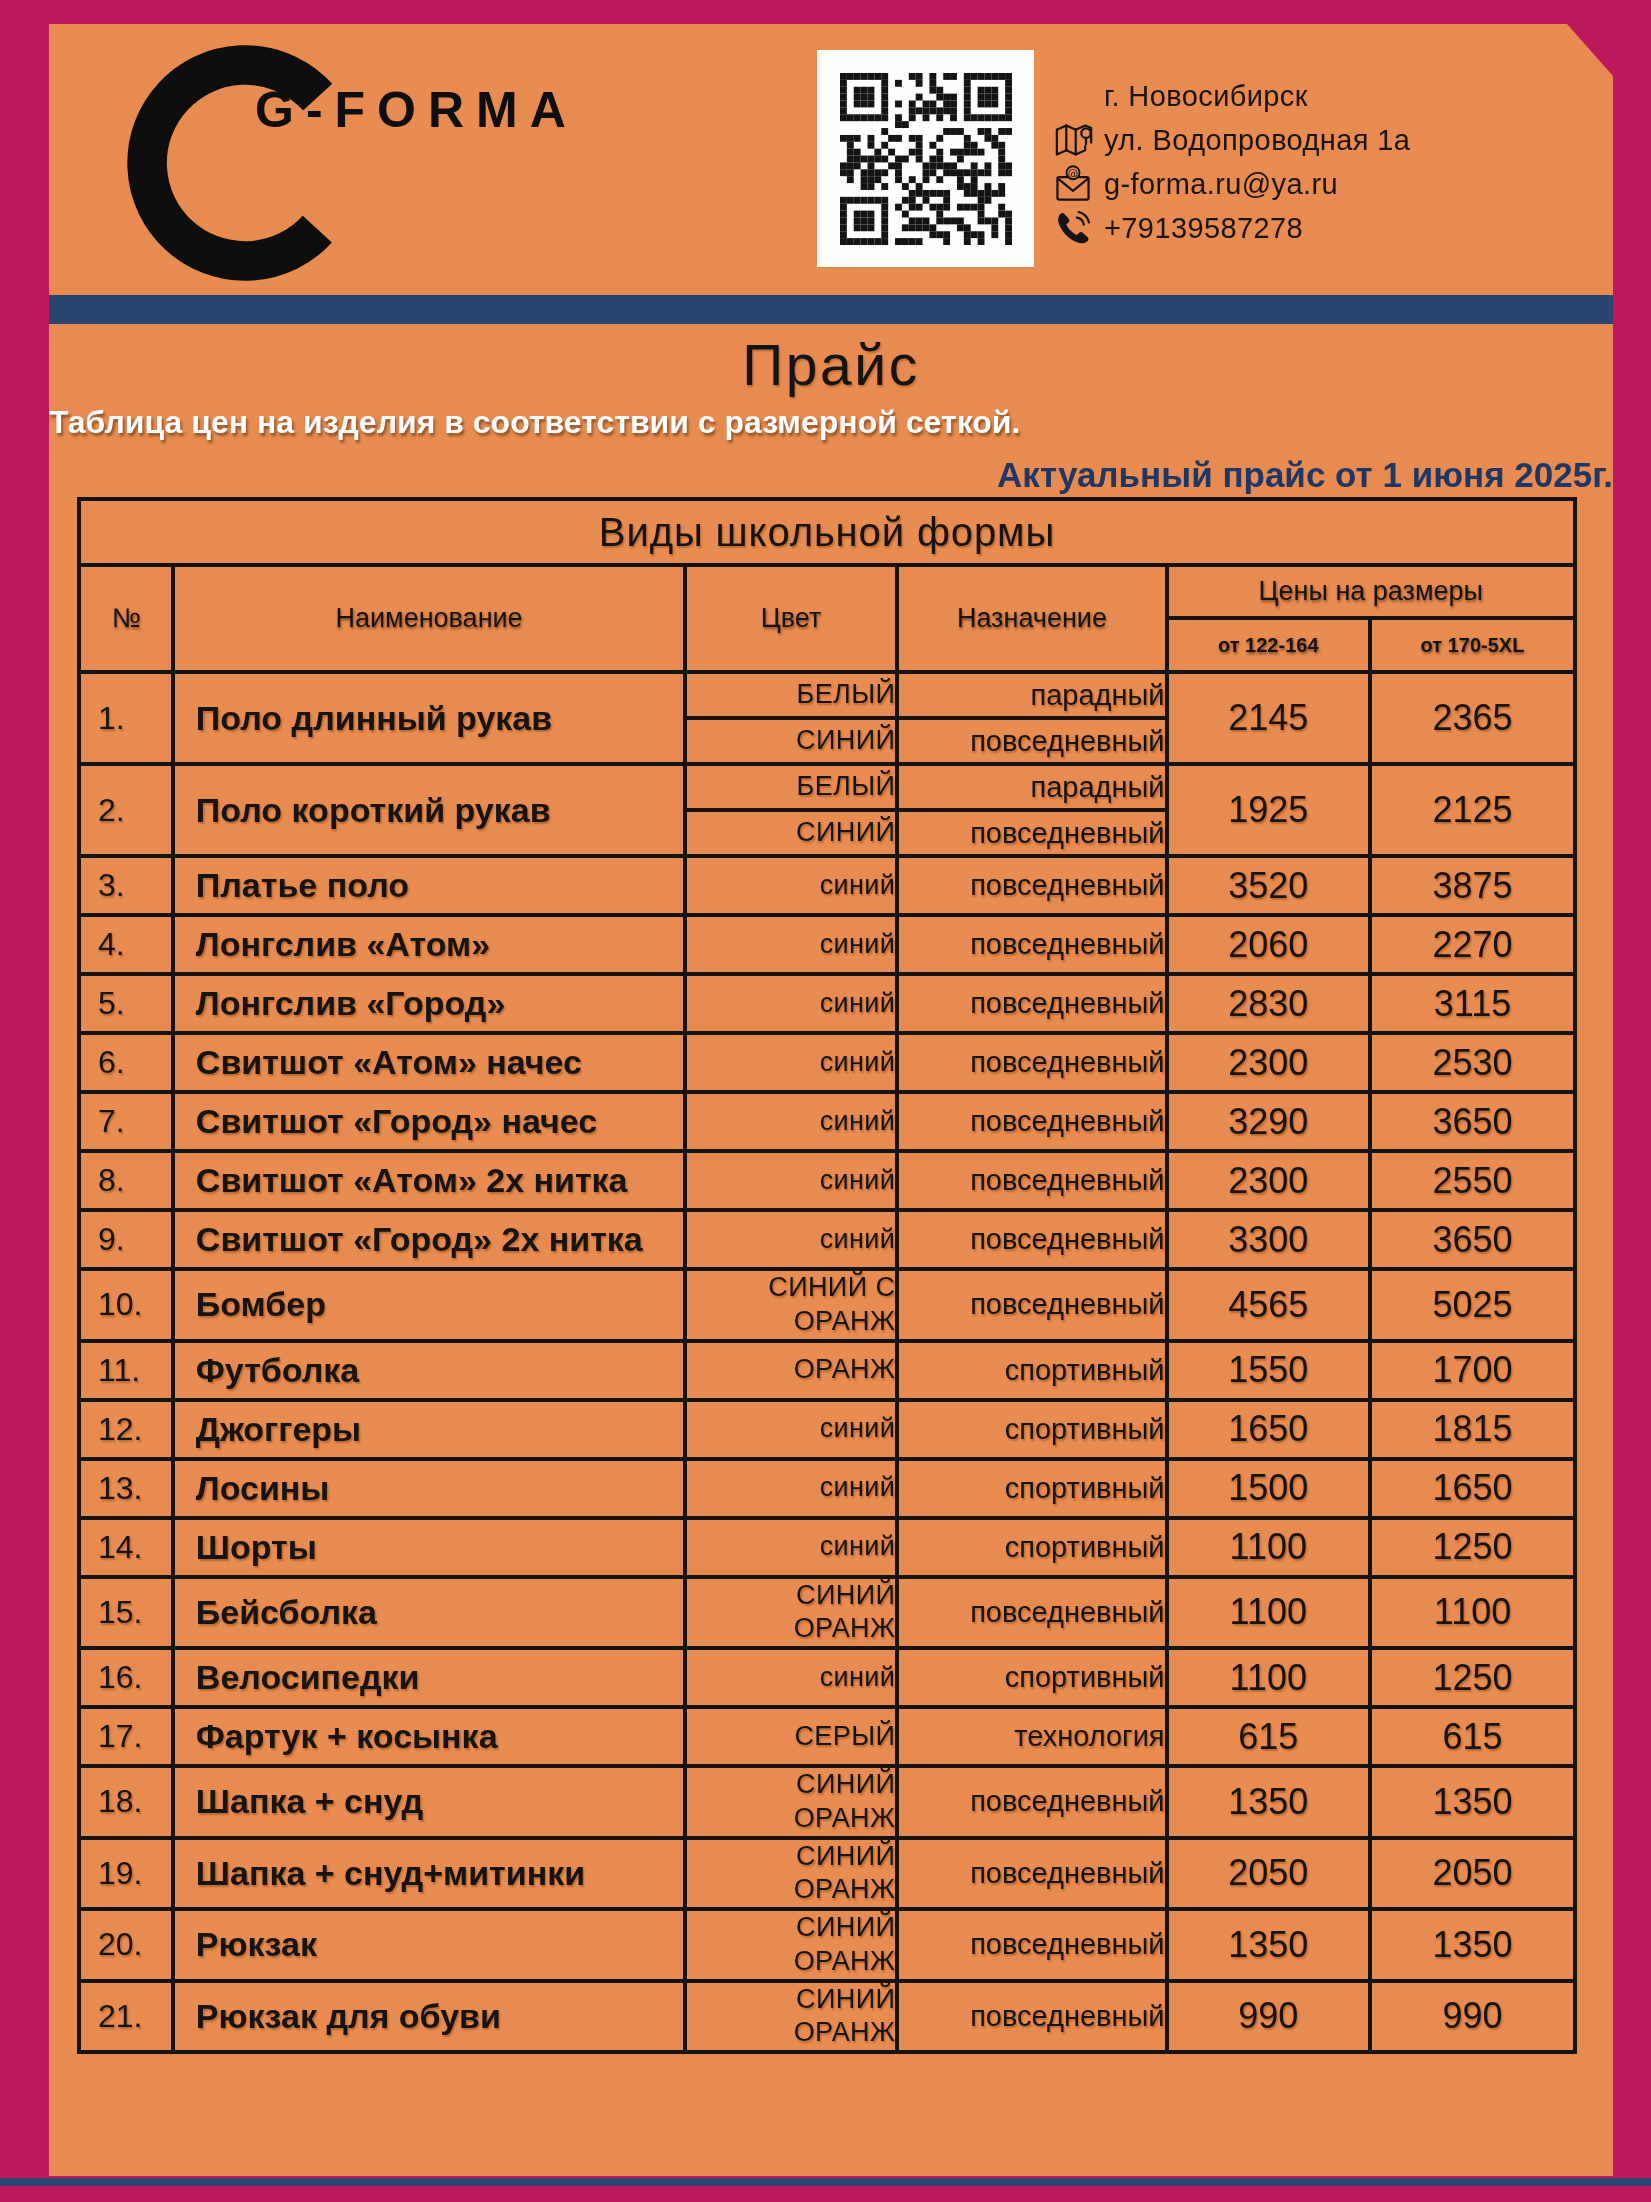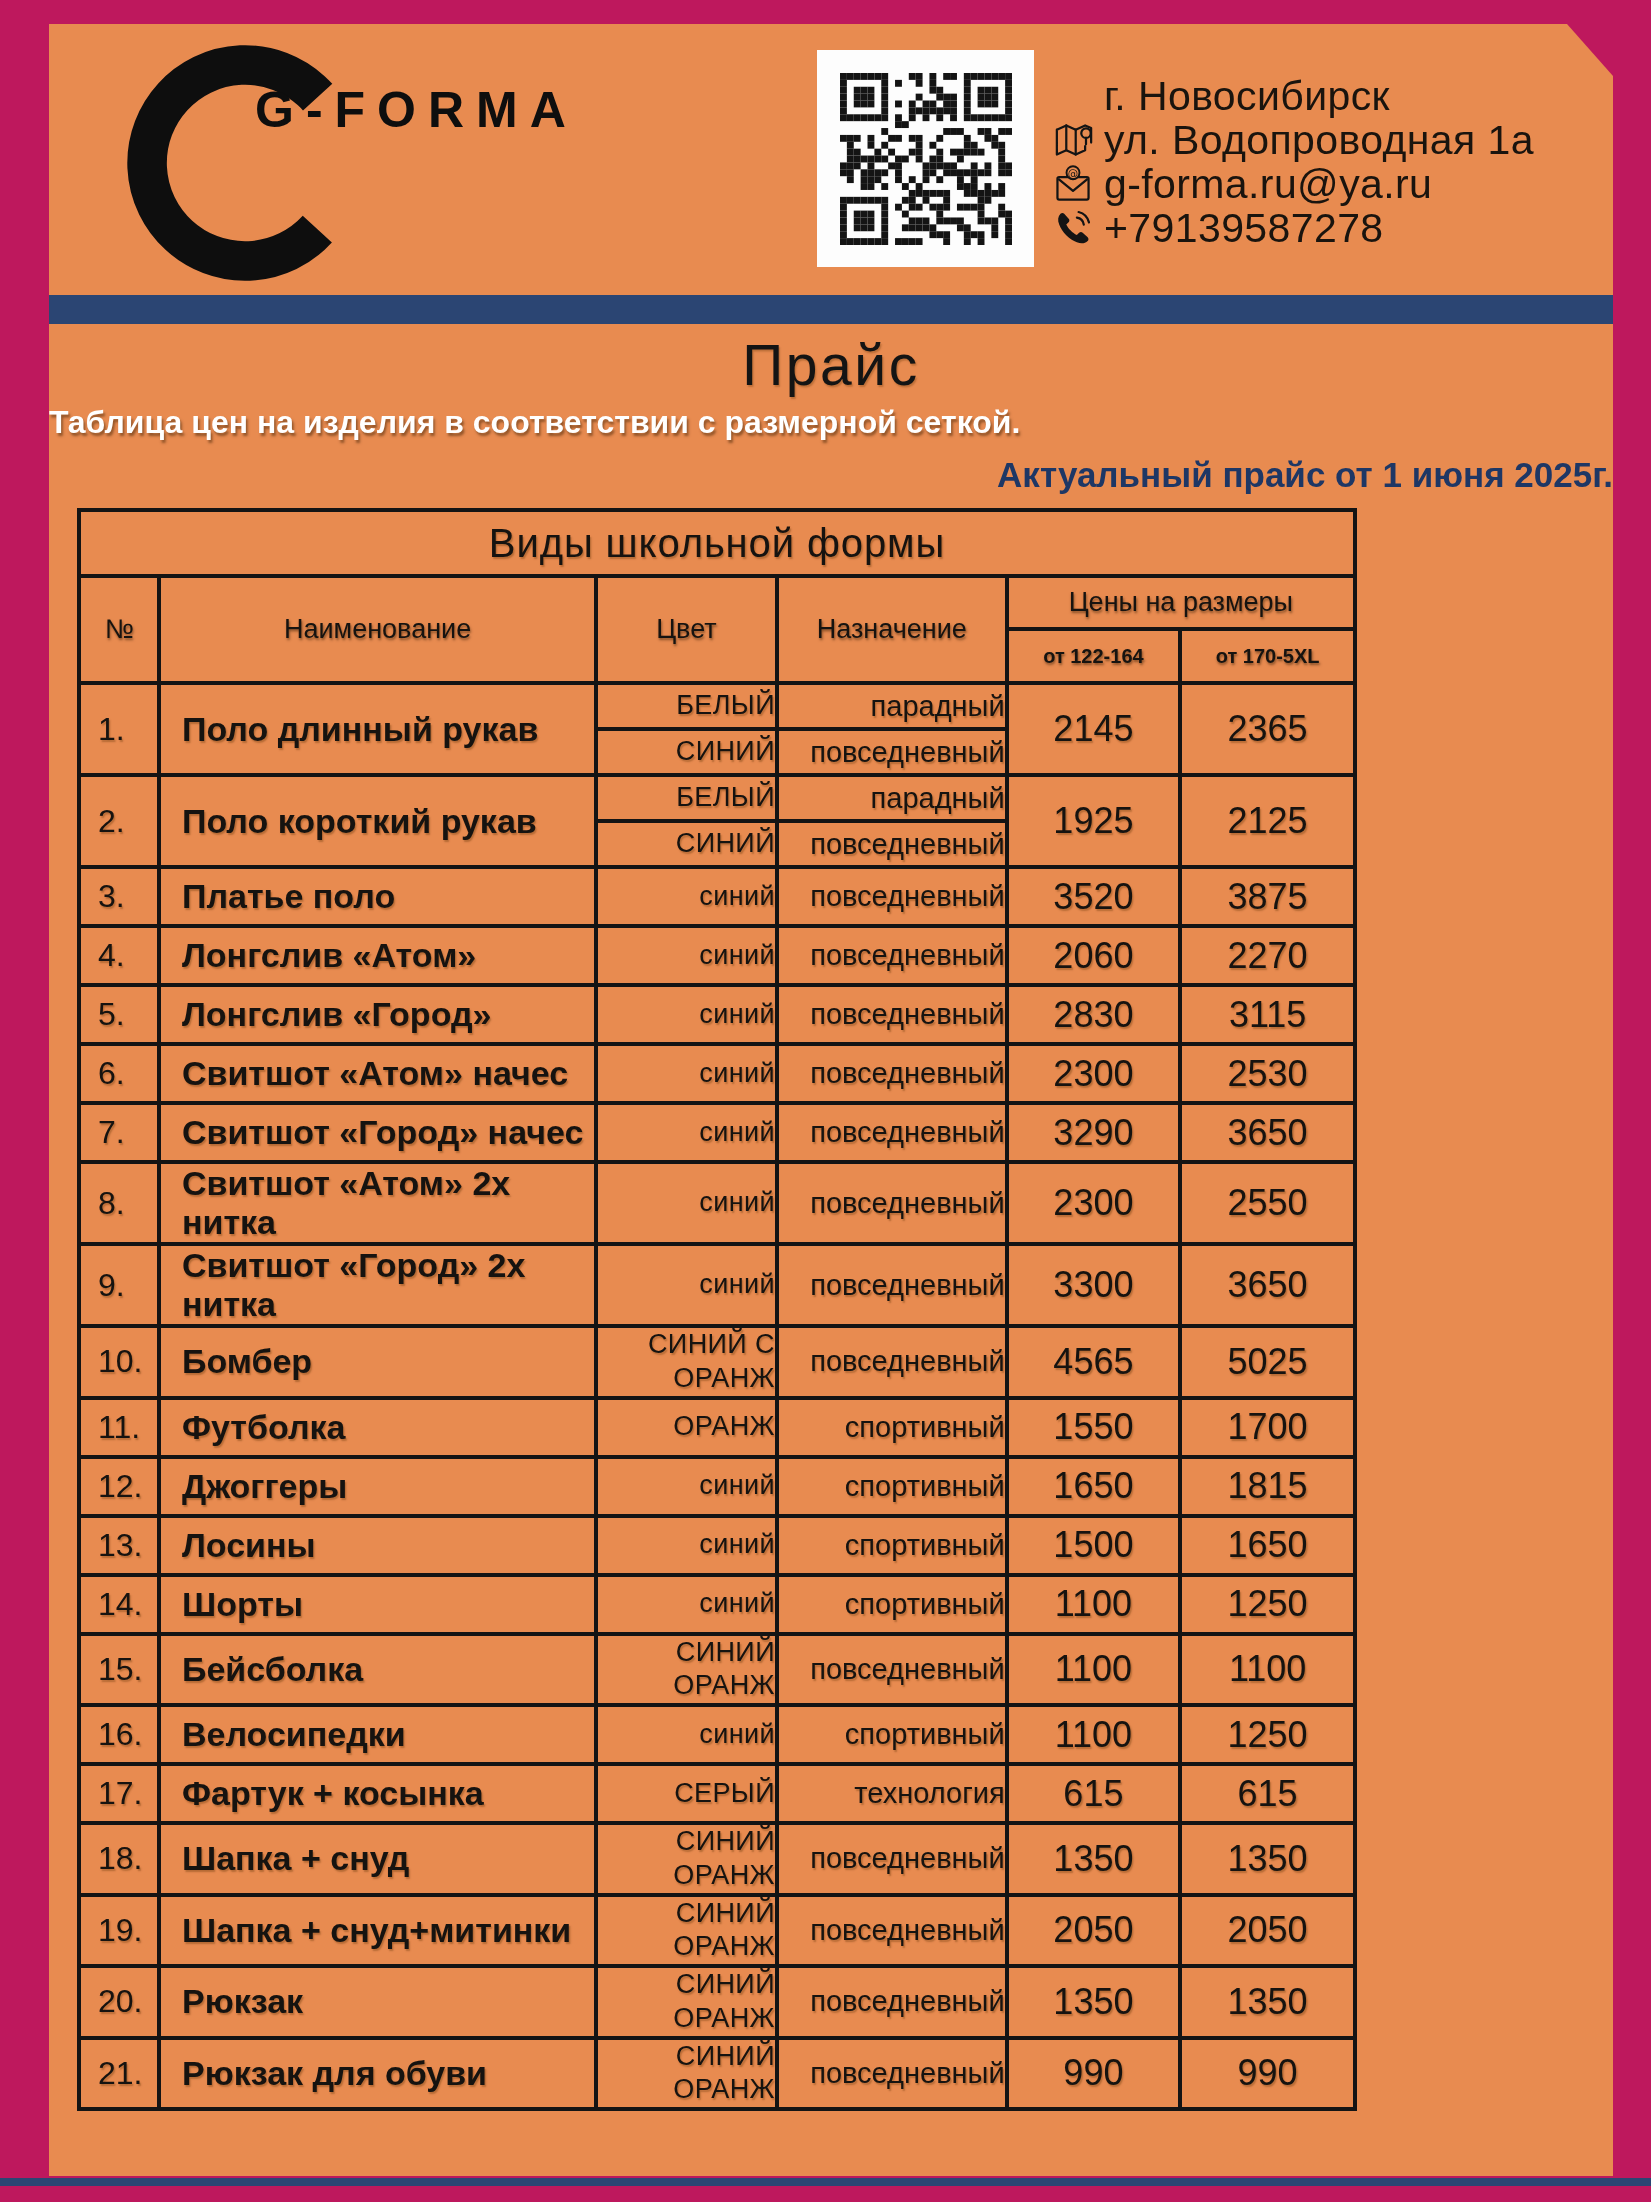--- a/index.html
+++ b/index.html
@@ -22,21 +22,21 @@
   .qr {
     position:absolute; left:768px; top:26px; width:217px; height:217px;
     background:#fdfdfd; display:flex; align-items:center; justify-content:center;
   }
   .contact {
     position:absolute; left:1005px; top:53px;
     display:flex; flex-direction:column; gap:6px; color:#1a140e;
   }
   .contact-row { display:flex; align-items:center; height:38px; }
   .contact-icon { width:50px; display:flex; justify-content:flex-start; align-items:center; }
-  .contact-text { font-size:41px; letter-spacing:0.4px; }
+  .contact-text { font-size:29px; letter-spacing:0.4px; }
 
   
   .band { position:absolute; background:#2B4573; }
   .band-top { left:49px; top:295px; width:1564px; height:29px; }
   .band-bottom { left:0; top:2178px; width:1652px; height:7.7px; }
 
   
   .main-card { position:absolute; left:49px; top:324px; width:1564px; height:1852px; background:#E88B50; }
   .price-title {
     margin-top:12px; text-align:center; font-size:57px; font-weight:400;
@@ -46,21 +46,21 @@
   .subtitle {
     margin-top:8.6px; font-size:32px; font-weight:700; color:#ffffff;
     text-shadow:1.7px 2.6px 2.6px rgba(60,30,0,.5);
   }
   .date-line {
     margin-top:13.8px; text-align:right; font-size:35px; font-weight:700; color:#1E3765;
   }
 
   
   .price-table {
-    position:absolute; left:28px; top:184px; width:1280px;
+    position:absolute; left:28px; top:173px; width:1500px;
     table-layout:fixed; border-collapse:collapse;
   }
   .price-table td { border:4.3px solid #141414; vertical-align:middle; color:#161310; }
 
   .row-caption td {
     height:66px; text-align:center; font-size:40px; letter-spacing:0.9px;
     text-shadow:1.3px 2.2px 1.7px rgba(90,45,0,.35);
   }
   .thead-main td { height:53px; }
   .thead-sub  td { height:54px; }

